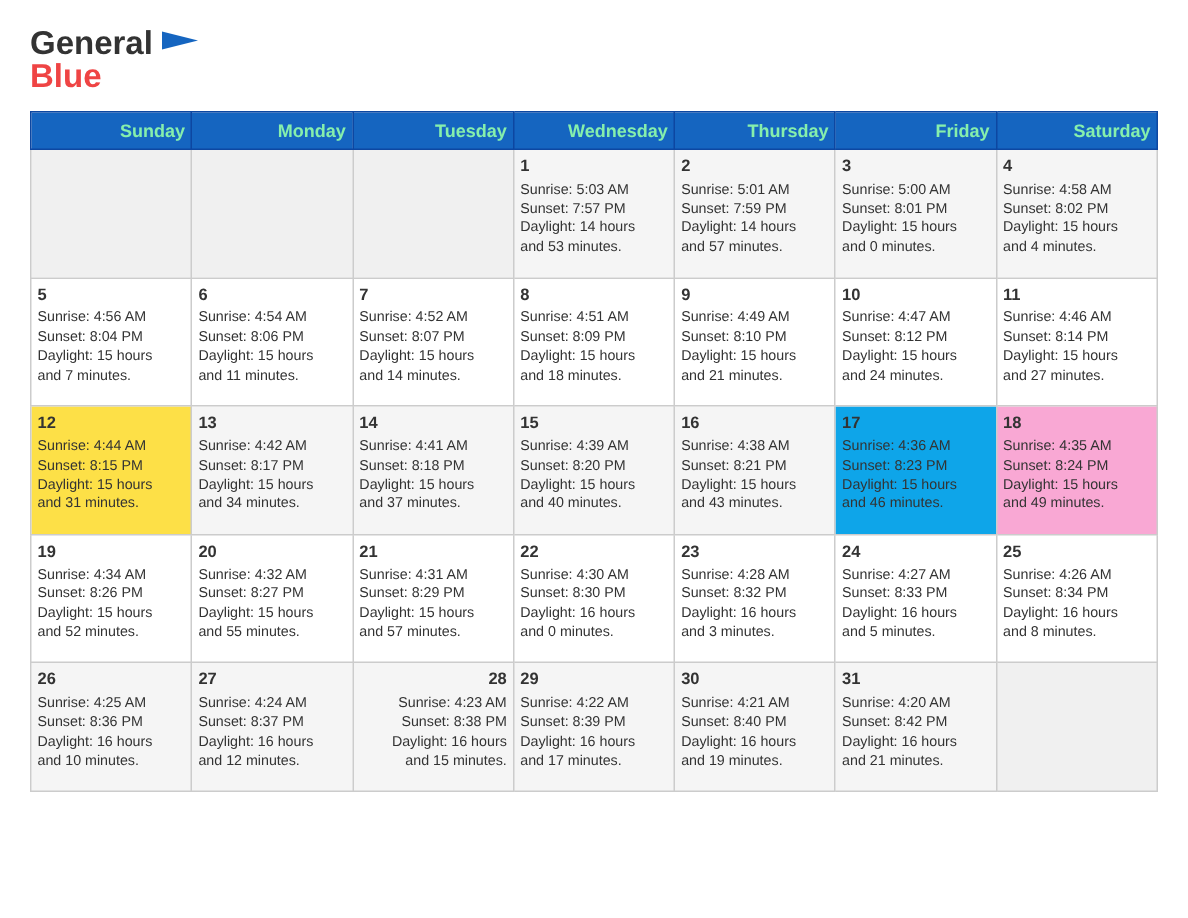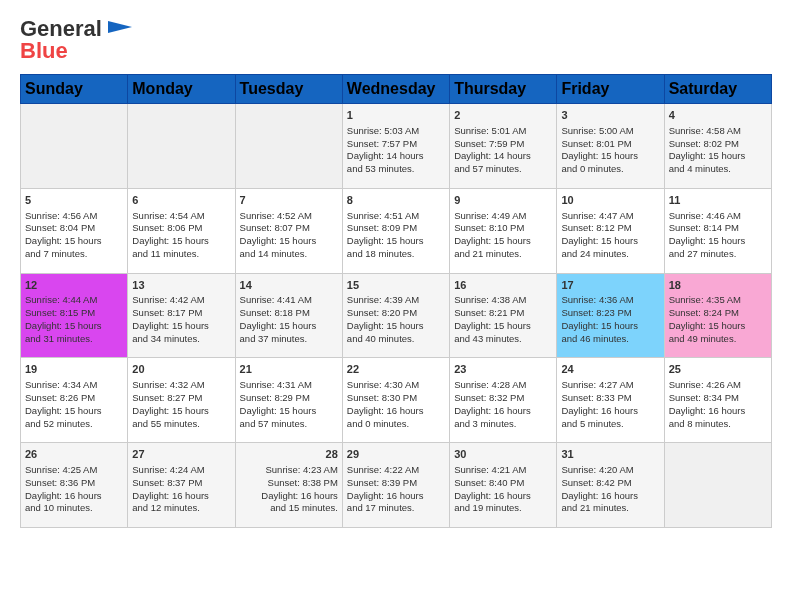--- a/index.html
+++ b/index.html
@@ -43,25 +43,25 @@
       font-weight: normal;
     }
     .calendar {
       flex: 1;
       border-collapse: collapse;
       width: 100%;
       table-layout: fixed;
     }
     .calendar th {
       background: #1565c0;
-      color: #000000;
-      font-size: 16px;
+      color: #86efac;
+      font-size: 12px;
       font-weight: bold;
       padding: 5px 4px;
-      text-align: left;
+      text-align: right;
       border: 1px solid #0d47a1;
     }
     .calendar td {
       vertical-align: top;
       font-size: 9.5px;
       color: #333;
       padding: 4px 4px;
       border: 1px solid #ccc;
       line-height: 1.35;
       height: 80px;
@@ -194,21 +194,21 @@
           </td>
           <td style="background: rgb(255, 255, 255);">
             <span class="day-num">11</span>
             <div>Sunrise: 4:46 AM</div>
             <div>Sunset: 8:14 PM</div>
             <div>Daylight: 15 hours</div>
             <div>and 27 minutes.</div>
           </td>
         </tr>
         <tr>
-          <td style="background: #d946ef;">
+          <td style="background: #fde047;">
             <span class="day-num">12</span>
             <div>Sunrise: 4:44 AM</div>
             <div>Sunset: 8:15 PM</div>
             <div>Daylight: 15 hours</div>
             <div>and 31 minutes.</div>
           </td>
           <td style="background: rgb(245, 245, 245);">
             <span class="day-num">13</span>
             <div>Sunrise: 4:42 AM</div>
             <div>Sunset: 8:17 PM</div>
@@ -229,21 +229,21 @@
             <div>Daylight: 15 hours</div>
             <div>and 40 minutes.</div>
           </td>
           <td style="background: rgb(245, 245, 245);">
             <span class="day-num">16</span>
             <div>Sunrise: 4:38 AM</div>
             <div>Sunset: 8:21 PM</div>
             <div>Daylight: 15 hours</div>
             <div>and 43 minutes.</div>
           </td>
-          <td style="background: #7dd3fc; margin-top: 18px;">
+          <td style="background: #0ea5e9; margin-top: 18px;">
             <span class="day-num">17</span>
             <div>Sunrise: 4:36 AM</div>
             <div>Sunset: 8:23 PM</div>
             <div>Daylight: 15 hours</div>
             <div>and 46 minutes.</div>
           </td>
           <td style="background: #f9a8d4;">
             <span class="day-num">18</span>
             <div>Sunrise: 4:35 AM</div>
             <div>Sunset: 8:24 PM</div>

